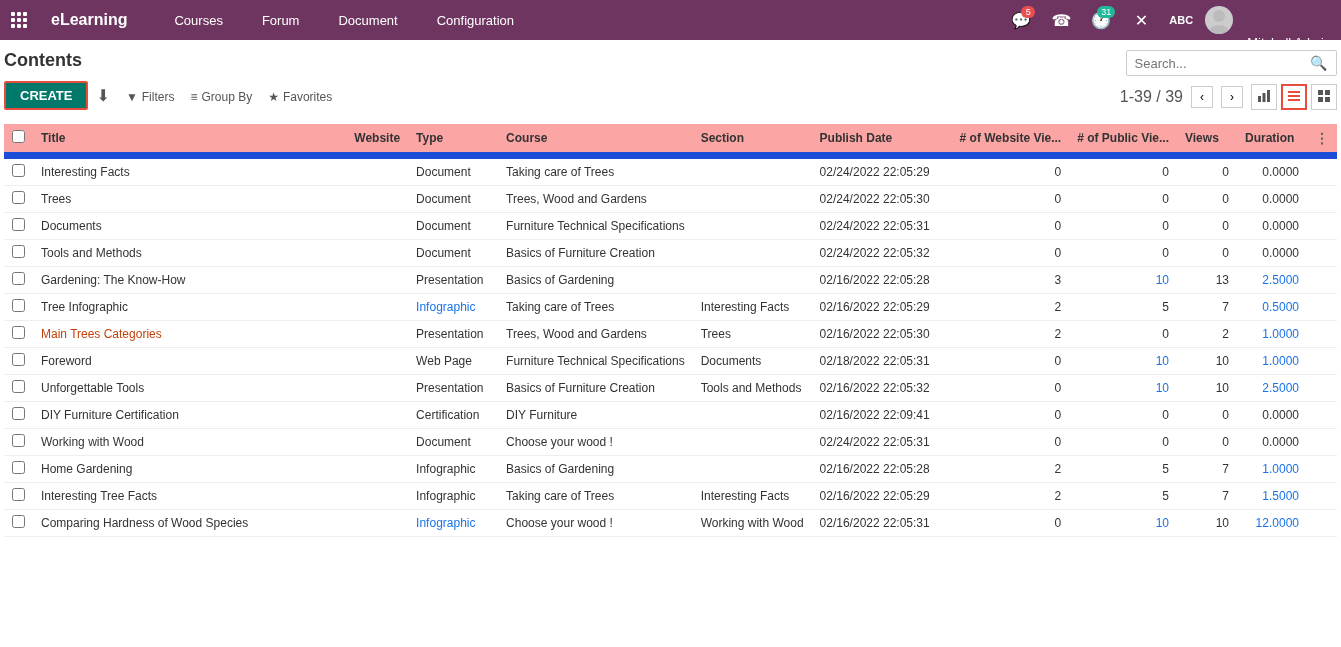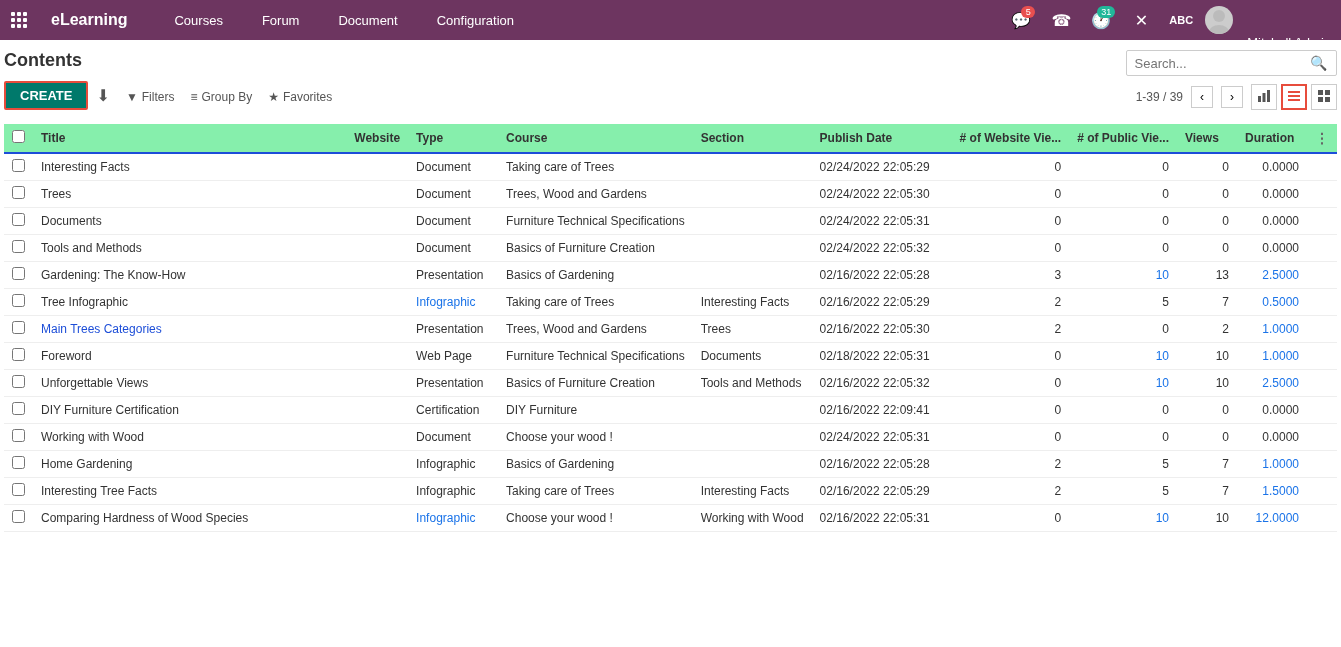--- a/index.html
+++ b/index.html
@@ -143,21 +143,21 @@
       display: flex;
       align-items: center;
       gap: 4px;
     }
     .filter-row .right {
       margin-left: auto;
       display: flex;
       align-items: center;
       gap: 8px;
     }
-    .pagination-info { font-size: 12px; color: #555; }
+    .pagination-info { font-size: 16px; color: #555; }
     .pag-btn {
       background: none;
       border: 1px solid #ccc;
       width: 22px;
       height: 22px;
       cursor: pointer;
       font-size: 12px;
       display: flex;
       align-items: center;
       justify-content: center;
@@ -180,22 +180,22 @@
       color: #e74c3c;
     }
 
     
     .data-table {
       width: 100%;
       border-collapse: collapse;
       font-size: 12px;
     }
     .data-table th {
-      background: #86efac;
-      border-bottom: 2px solid #1d4ed8;
+      background: #fca5a5;
+      border-bottom: 7px solid #1d4ed8;
       padding: 6px 8px;
       text-align: left;
       font-weight: bold;
       color: #333;
       white-space: nowrap;
       margin-top: 44px;
     }
     .data-table td {
       padding: 5px 8px;
       border-bottom: 1px solid #eee;
@@ -430,21 +430,21 @@
     <td style="color:#333">Interesting Facts</td>
     <td style="color:#333">02/16/2022 22:05:29</td>
     <td class="text-right" style="color:#333">2</td>
     <td class="text-right" style="color:#333; cursor:default">5</td>
     <td class="text-right">7</td>
     <td class="text-right" style="color:#1a73e8">0.5000</td>
     <td></td>
   </tr>
         <tr>
     <td class="checkbox-col"><input type="checkbox" style=""></td>
-    <td style="color:#1d4ed8">Main Trees Categories</td>
+    <td style="color:#c2410c">Main Trees Categories</td>
     <td></td>
     <td style="color:#333; cursor:default">Presentation</td>
     <td class="link-teal">Trees, Wood and Gardens</td>
     <td style="color:#333">Trees</td>
     <td style="color:#333">02/16/2022 22:05:30</td>
     <td class="text-right" style="color:#333">2</td>
     <td class="text-right" style="color:#333; cursor:default">0</td>
     <td class="text-right">2</td>
     <td class="text-right" style="color:#1a73e8">1.0000</td>
     <td></td>
@@ -458,21 +458,21 @@
     <td style="color:#333">Documents</td>
     <td style="color:#333">02/18/2022 22:05:31</td>
     <td class="text-right" style="color:#333">0</td>
     <td class="text-right" style="color:#1a73e8; cursor:pointer">10</td>
     <td class="text-right">10</td>
     <td class="text-right" style="color:#1a73e8">1.0000</td>
     <td></td>
   </tr>
         <tr>
     <td class="checkbox-col"><input type="checkbox" style=""></td>
-    <td style="color:#333">Unforgettable Views</td>
+    <td style="color:#333">Unforgettable Tools</td>
     <td></td>
     <td style="color:#333; cursor:default">Presentation</td>
     <td class="link-teal">Basics of Furniture Creation</td>
     <td style="color:#333">Tools and Methods</td>
     <td style="color:#333">02/16/2022 22:05:32</td>
     <td class="text-right" style="color:#333">0</td>
     <td class="text-right" style="color:#1a73e8; cursor:pointer">10</td>
     <td class="text-right">10</td>
     <td class="text-right" style="color:#1a73e8">2.5000</td>
     <td></td>

